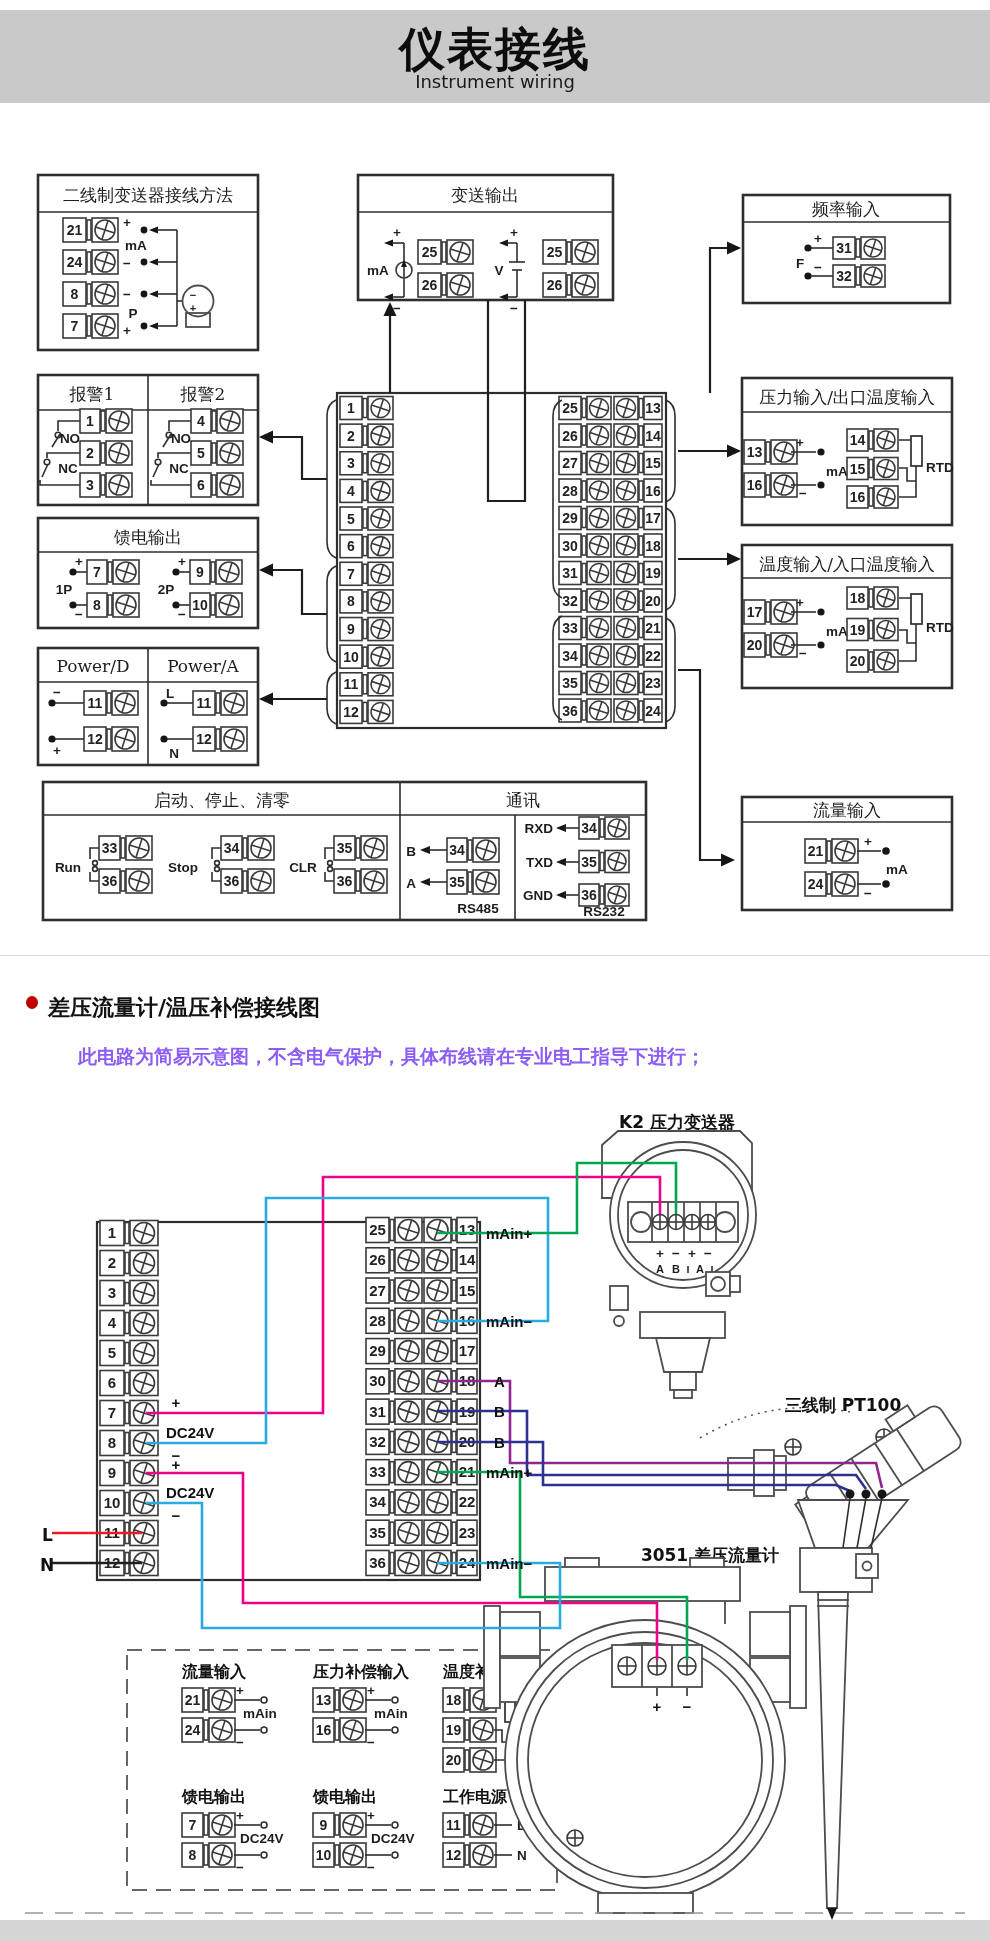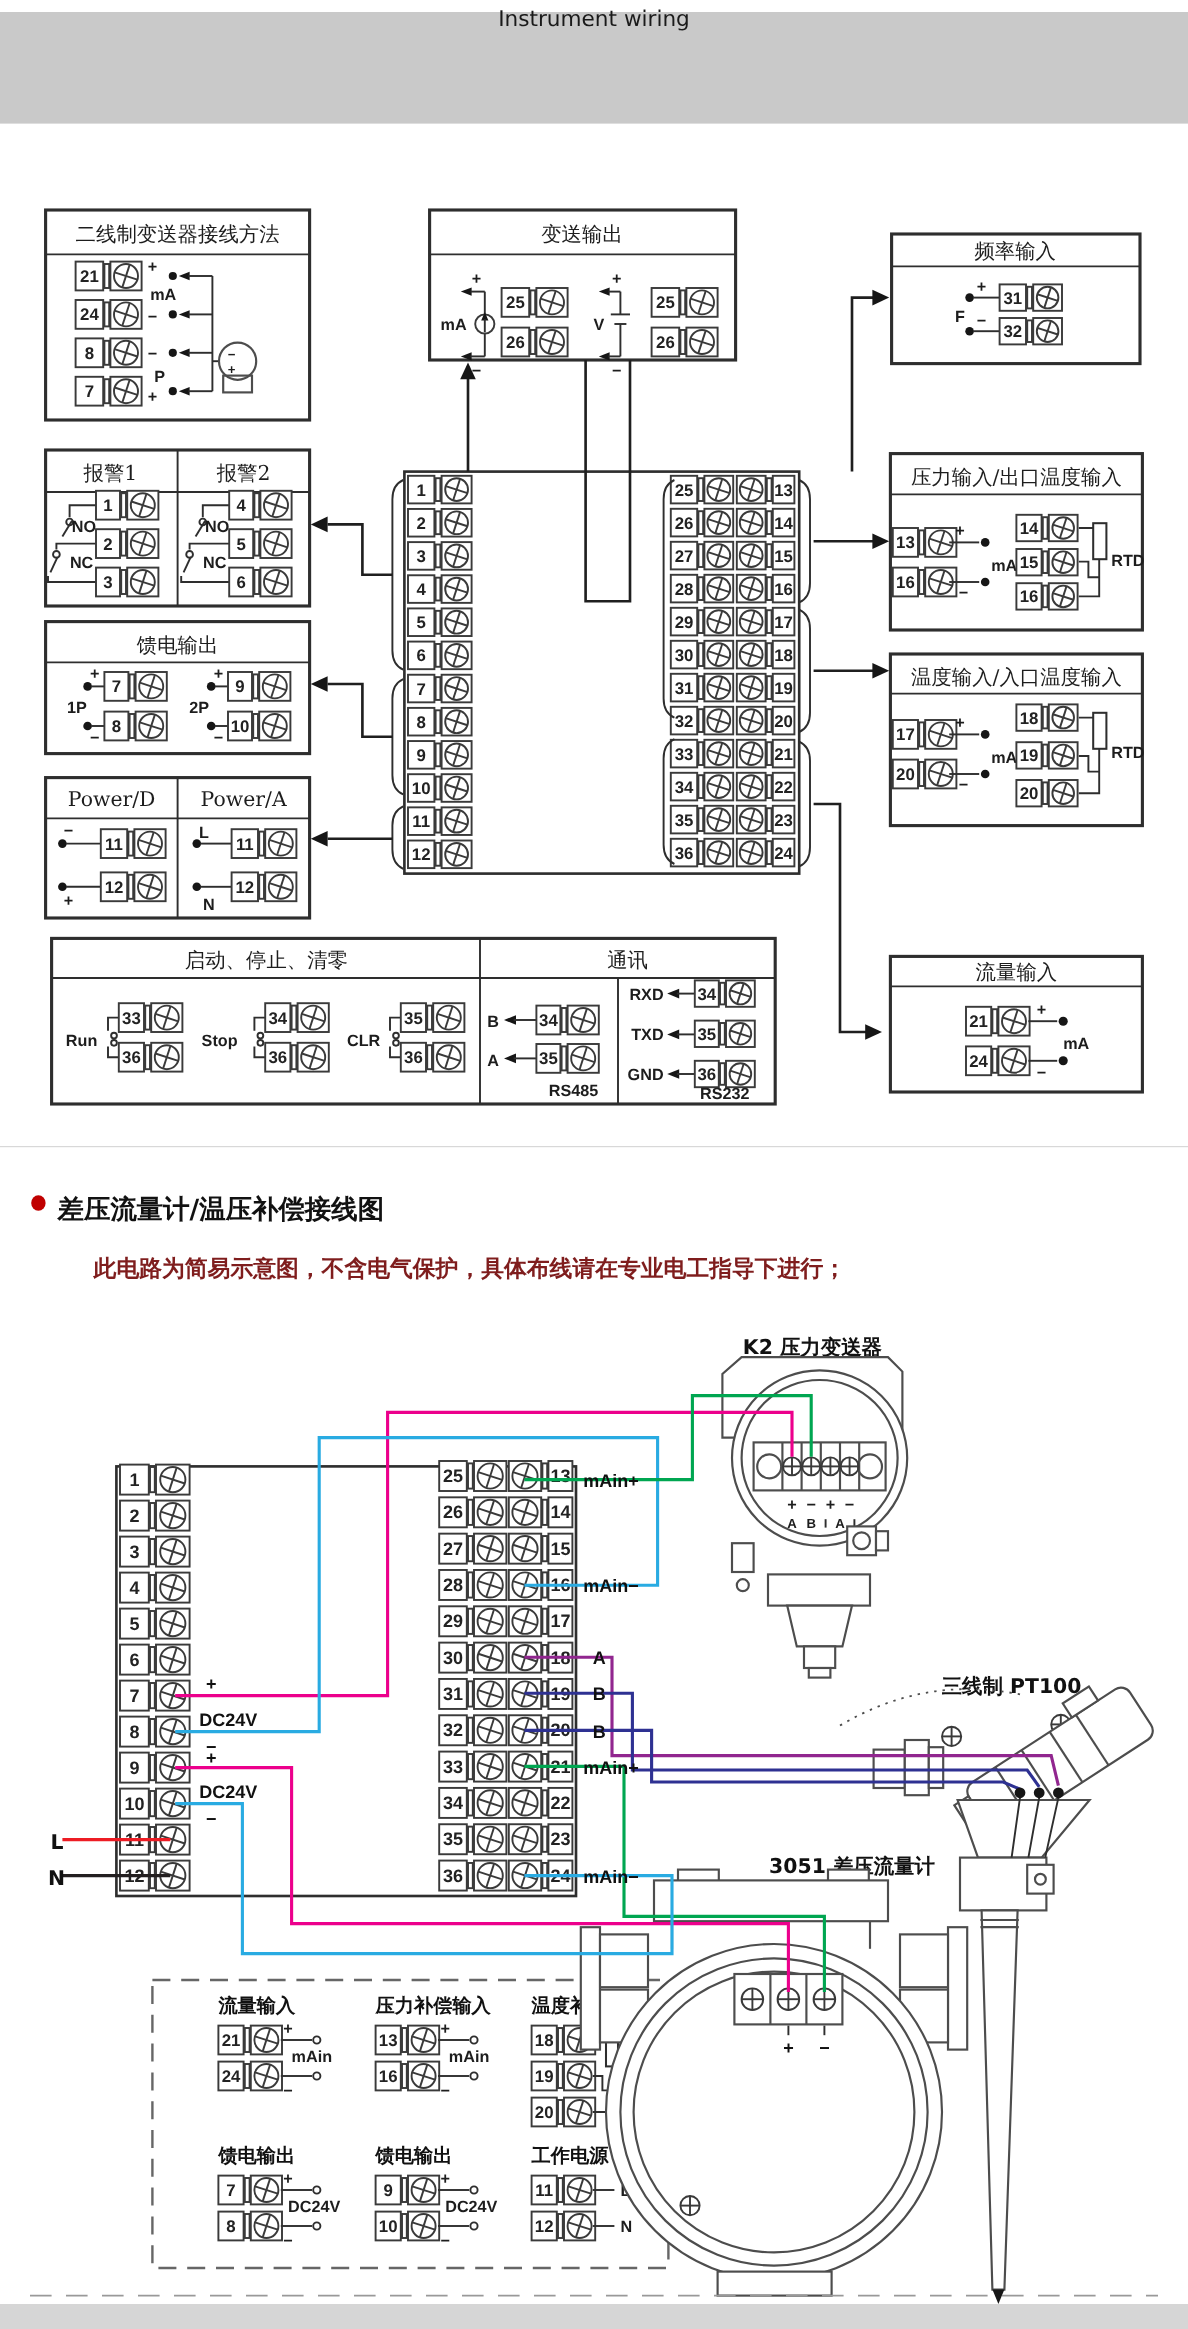--- a/index.html
+++ b/index.html
@@ -3,21 +3,21 @@
 <meta charset="utf-8">
 <style>
   html,body{margin:0;padding:0;background:#fff;}
   body{position:relative;width:990px;height:1941px;font-family:"DejaVu Sans",sans-serif;overflow:hidden;}
   .header{position:absolute;left:0;top:10px;width:990px;height:93px;background:#c9c9c9;text-align:center;}
   .header .t1{font-size:46px;font-weight:700;color:#0d0d0d;line-height:1.1;margin-top:14px;letter-spacing:2px;}
   .header .t2{font-size:18px;color:#1a1a1a;margin-top:-4px;}
   .sec-divider{position:absolute;left:0;top:955px;width:990px;height:1px;background:#d8d8d8;}
   .bullet{position:absolute;left:26px;top:996px;width:12px;height:13px;border-radius:50%;background:#c00000;}
   .sec-title{position:absolute;left:48px;top:993px;font-size:22px;font-weight:700;color:#111;}
-  .sec-note{position:absolute;left:78px;top:1044px;font-size:19px;font-weight:700;color:#7f1d1d;}
+  .sec-note{position:absolute;left:78px;top:1044px;font-size:19px;font-weight:700;color:#8b5cf6;}
   .footer-gray{position:absolute;left:0;top:1920px;width:990px;height:21px;background:#d6d6d6;}
   svg{position:absolute;left:0;}
   .bx{fill:#fff;stroke:#2e2e2e;stroke-width:2.6;}
   .bx2{fill:none;stroke:#2e2e2e;stroke-width:2.2;}
   .ln{stroke:#2e2e2e;stroke-width:1.6;fill:none;}
   .lnb{stroke:#1f1f1f;stroke-width:2.2;fill:none;}
   .ar{fill:#161616;stroke:none;}
   .cell{fill:#fff;stroke:#3a3a3a;stroke-width:1.6;}
   .screw{fill:none;stroke:#3a3a3a;stroke-width:1.6;}
   .tnum{font:600 14px "Liberation Sans",sans-serif;fill:#222;}
@@ -32,20 +32,21 @@
   .dev{fill:none;stroke:#4d4d4d;stroke-width:1.8;}
   .devw{fill:#fff;stroke:#4d4d4d;stroke-width:1.8;}
   .res{fill:#fff;stroke:#2e2e2e;stroke-width:1.7;}
   .wire{fill:none;stroke-width:2.6;}
   .dash{fill:none;stroke:#666;stroke-width:2;stroke-dasharray:15 9;}
 </style>
 </head>
 <body>
 
 <div class="header">
+  <div class="t1">仪表接线</div>
   <div class="t2">Instrument wiring</div>
 </div>
 
 <svg style="top:105px" width="990" height="850" viewBox="0 105 990 850" xmlns="http://www.w3.org/2000/svg">
 
   <g>
     <rect class="bx" x="38" y="175" width="220" height="175"></rect>
     <line class="ln" x1="38" y1="212" x2="258" y2="212"></line>
     <text class="cts" x="148" y="201" text-anchor="middle">二线制变送器接线方法</text>
     <g>

